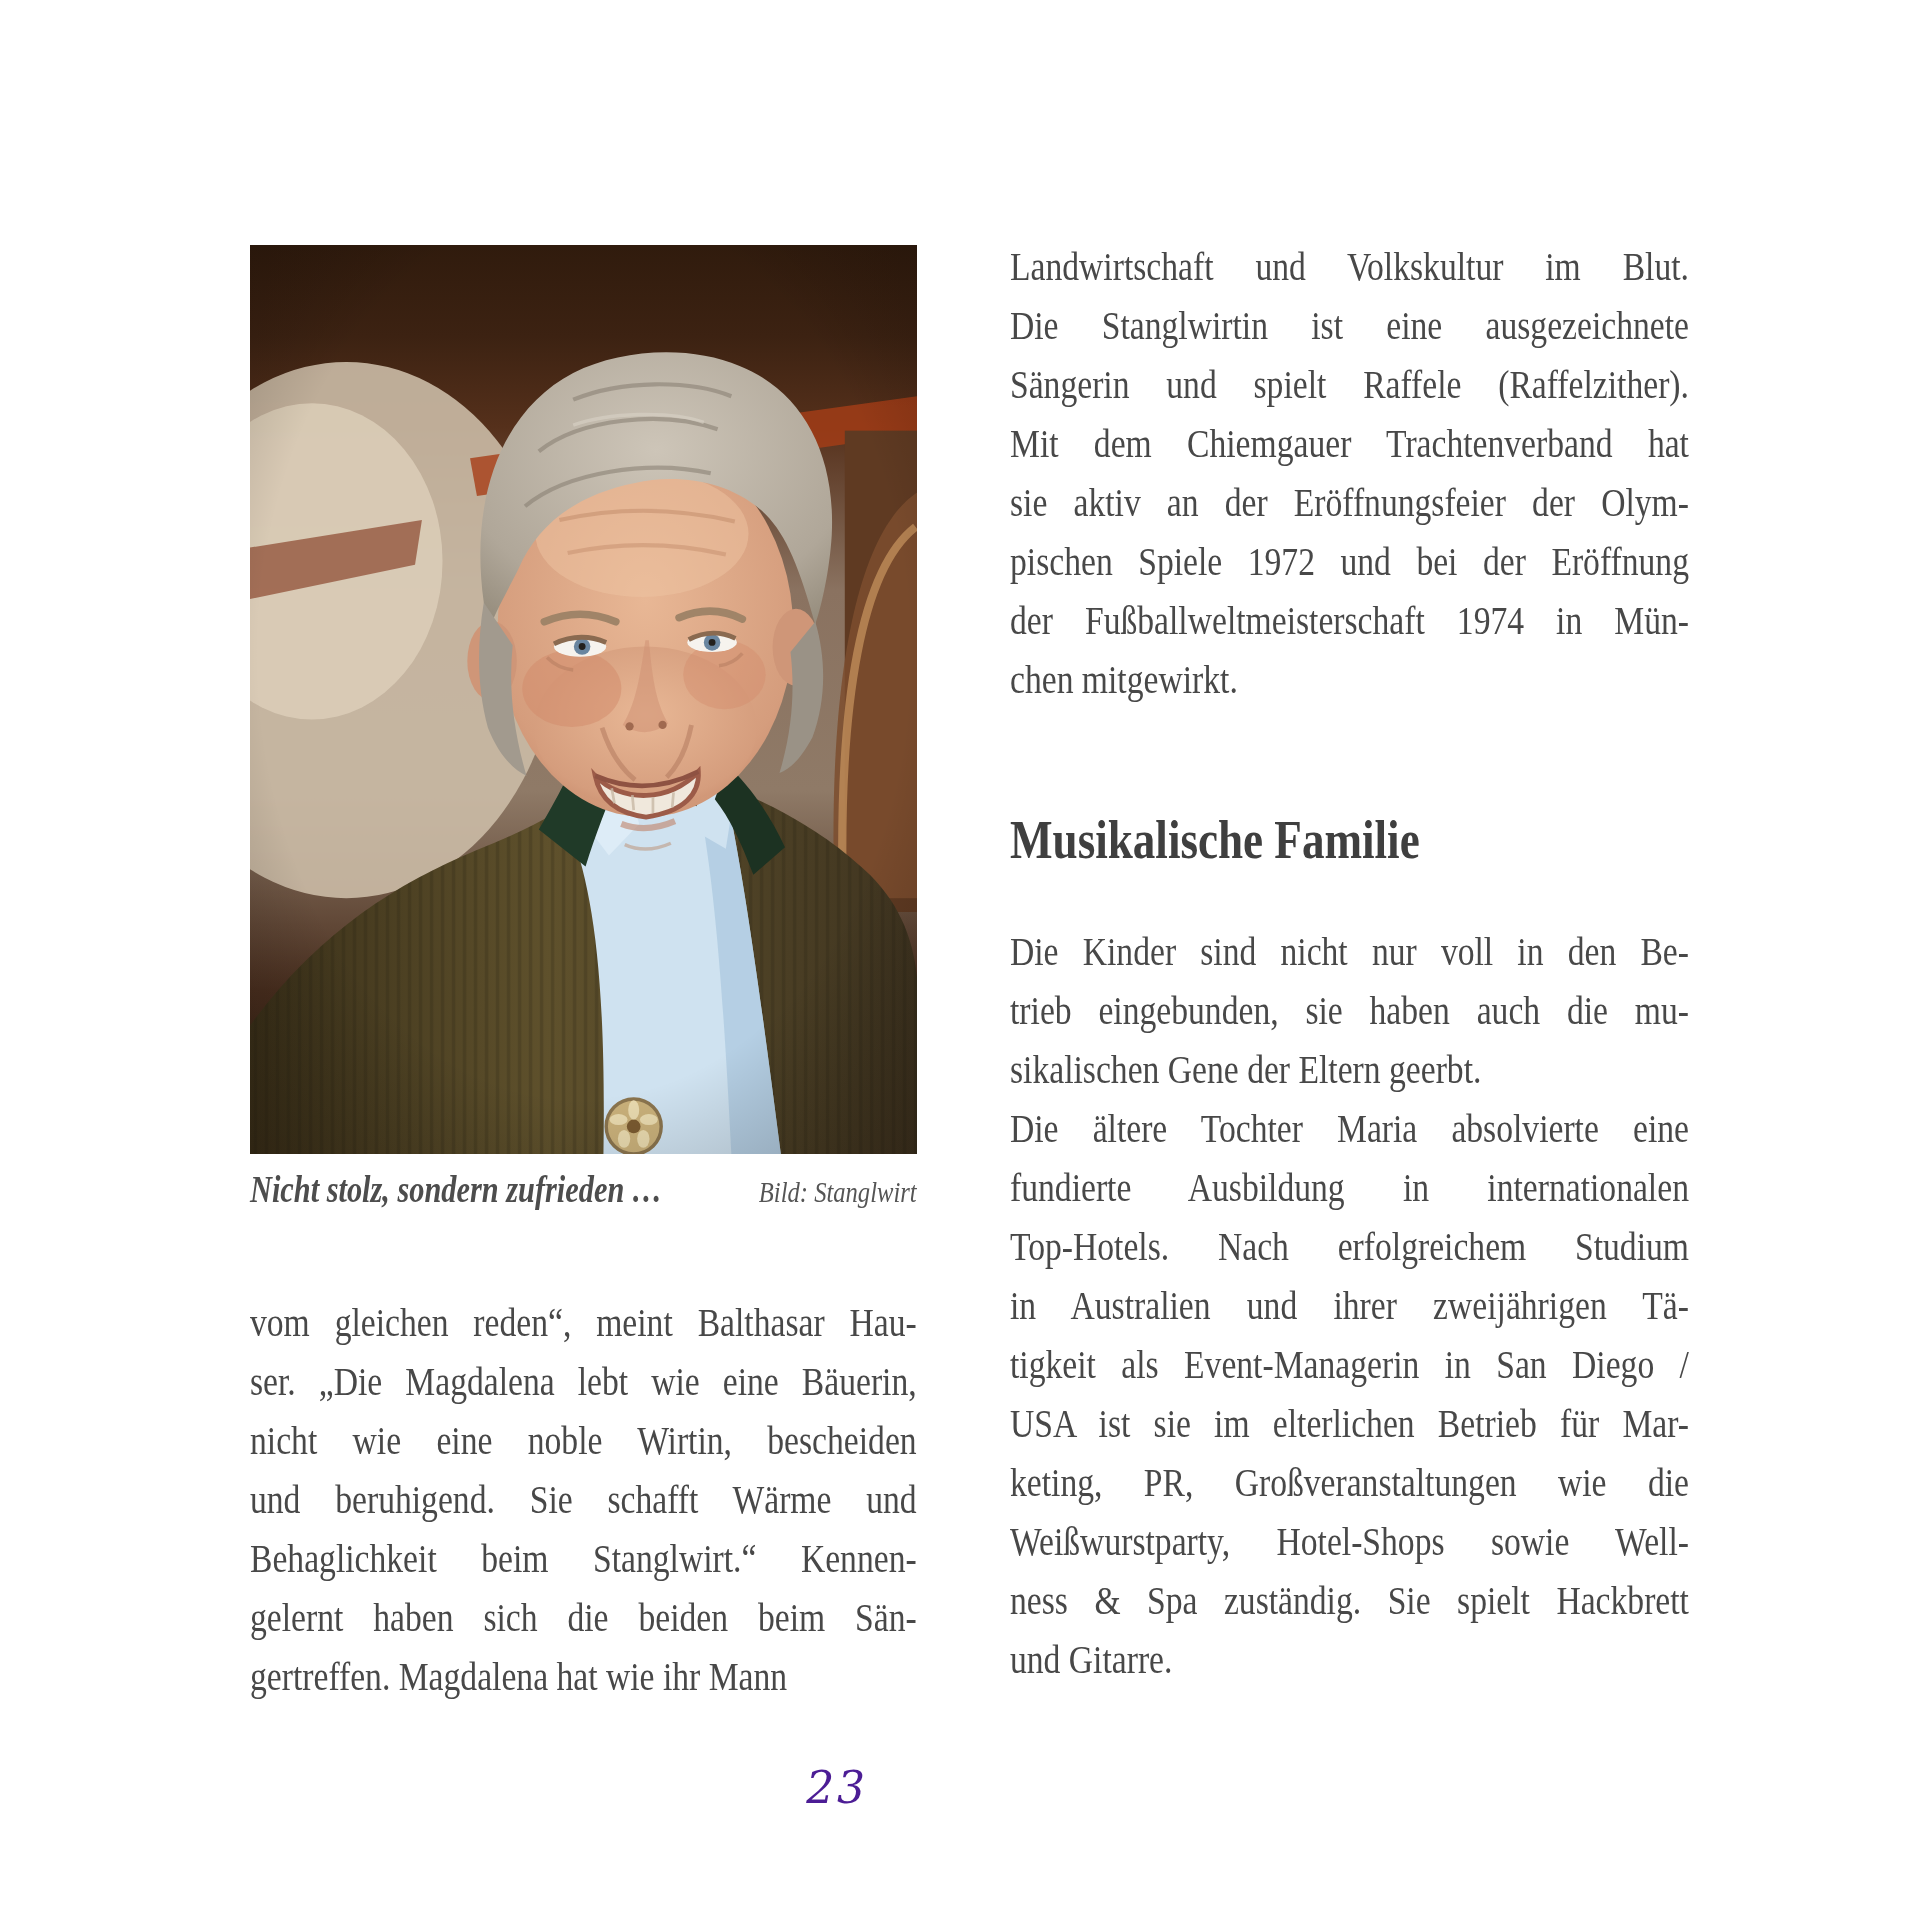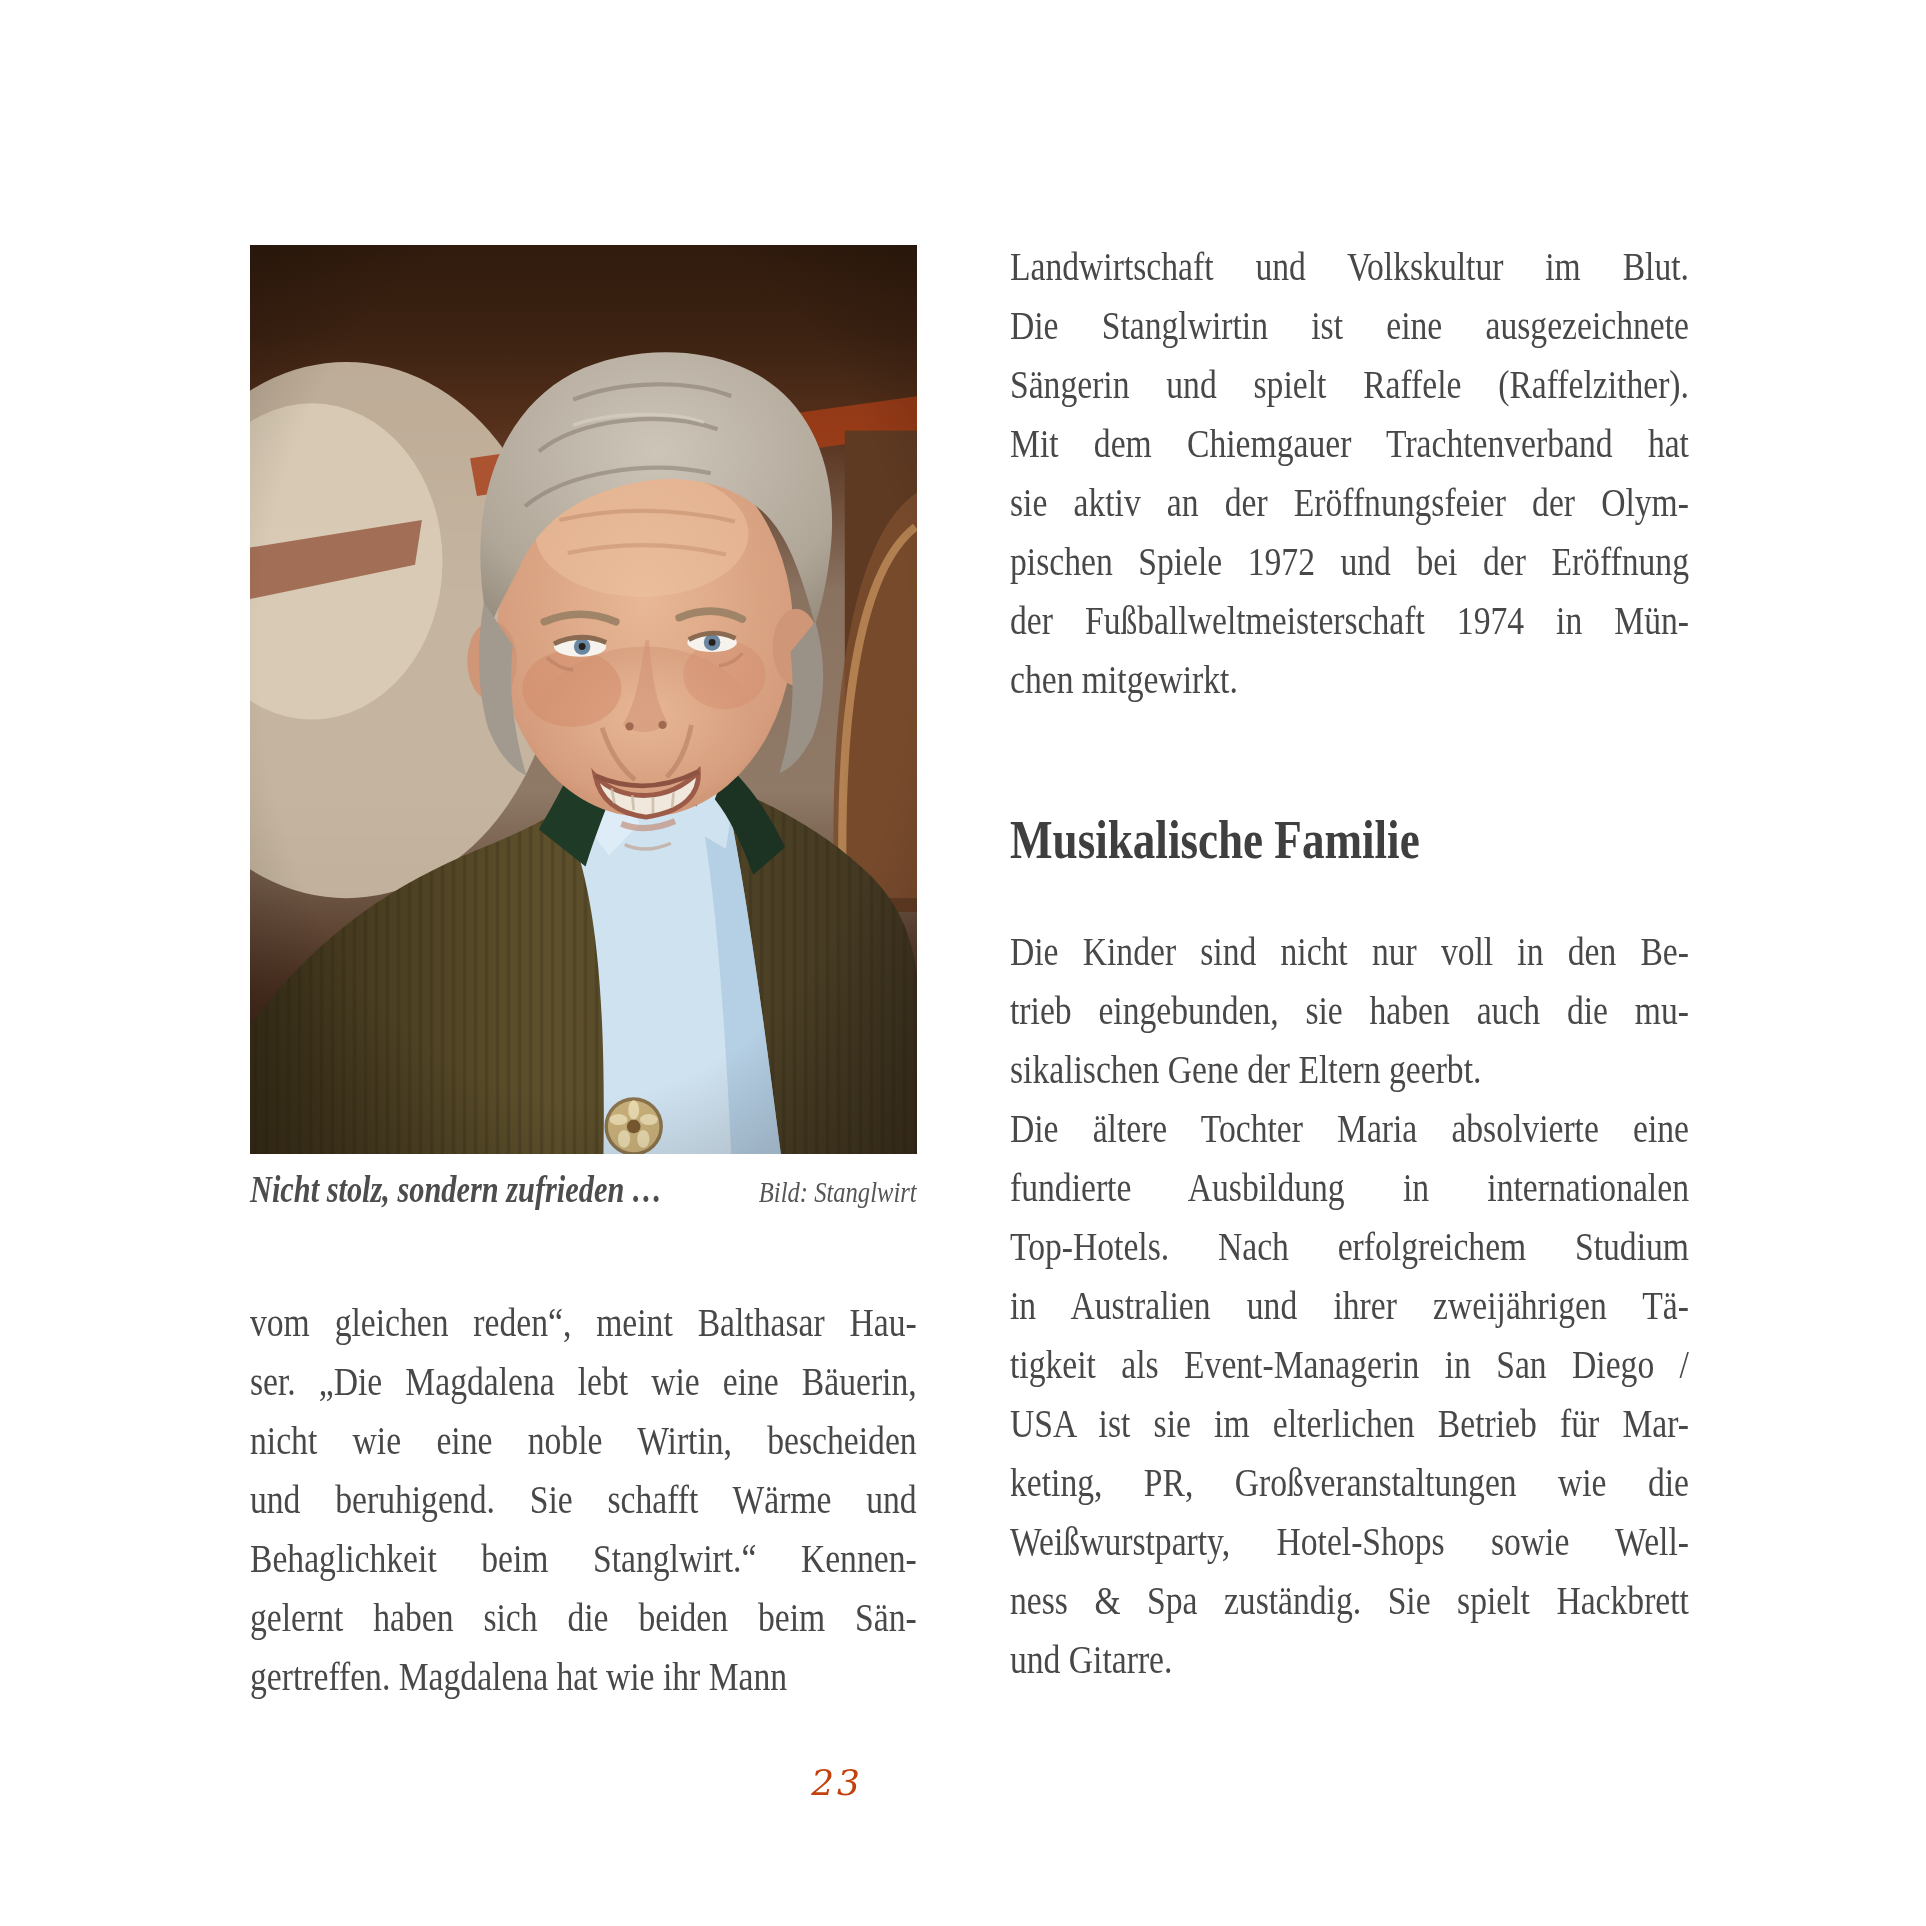--- a/index.html
+++ b/index.html
@@ -75,22 +75,22 @@
     margin: 103px 0 55px 0;
     color: #3f3f3f;
   }
   .page-number {
     position: absolute;
     left: 0;
     right: 268px;
     top: 1762px;
     text-align: center;
     font-style: italic;
-    font-size: 36px;
-    color: #c2410c;
+    font-size: 44px;
+    color: #4c1d95;
     font-family: "DejaVu Serif", serif;
     letter-spacing: 2.8px;
     padding-left: 16px;
   }
 </style>
 </head>
 <body>
 
 <div class="page">
 

